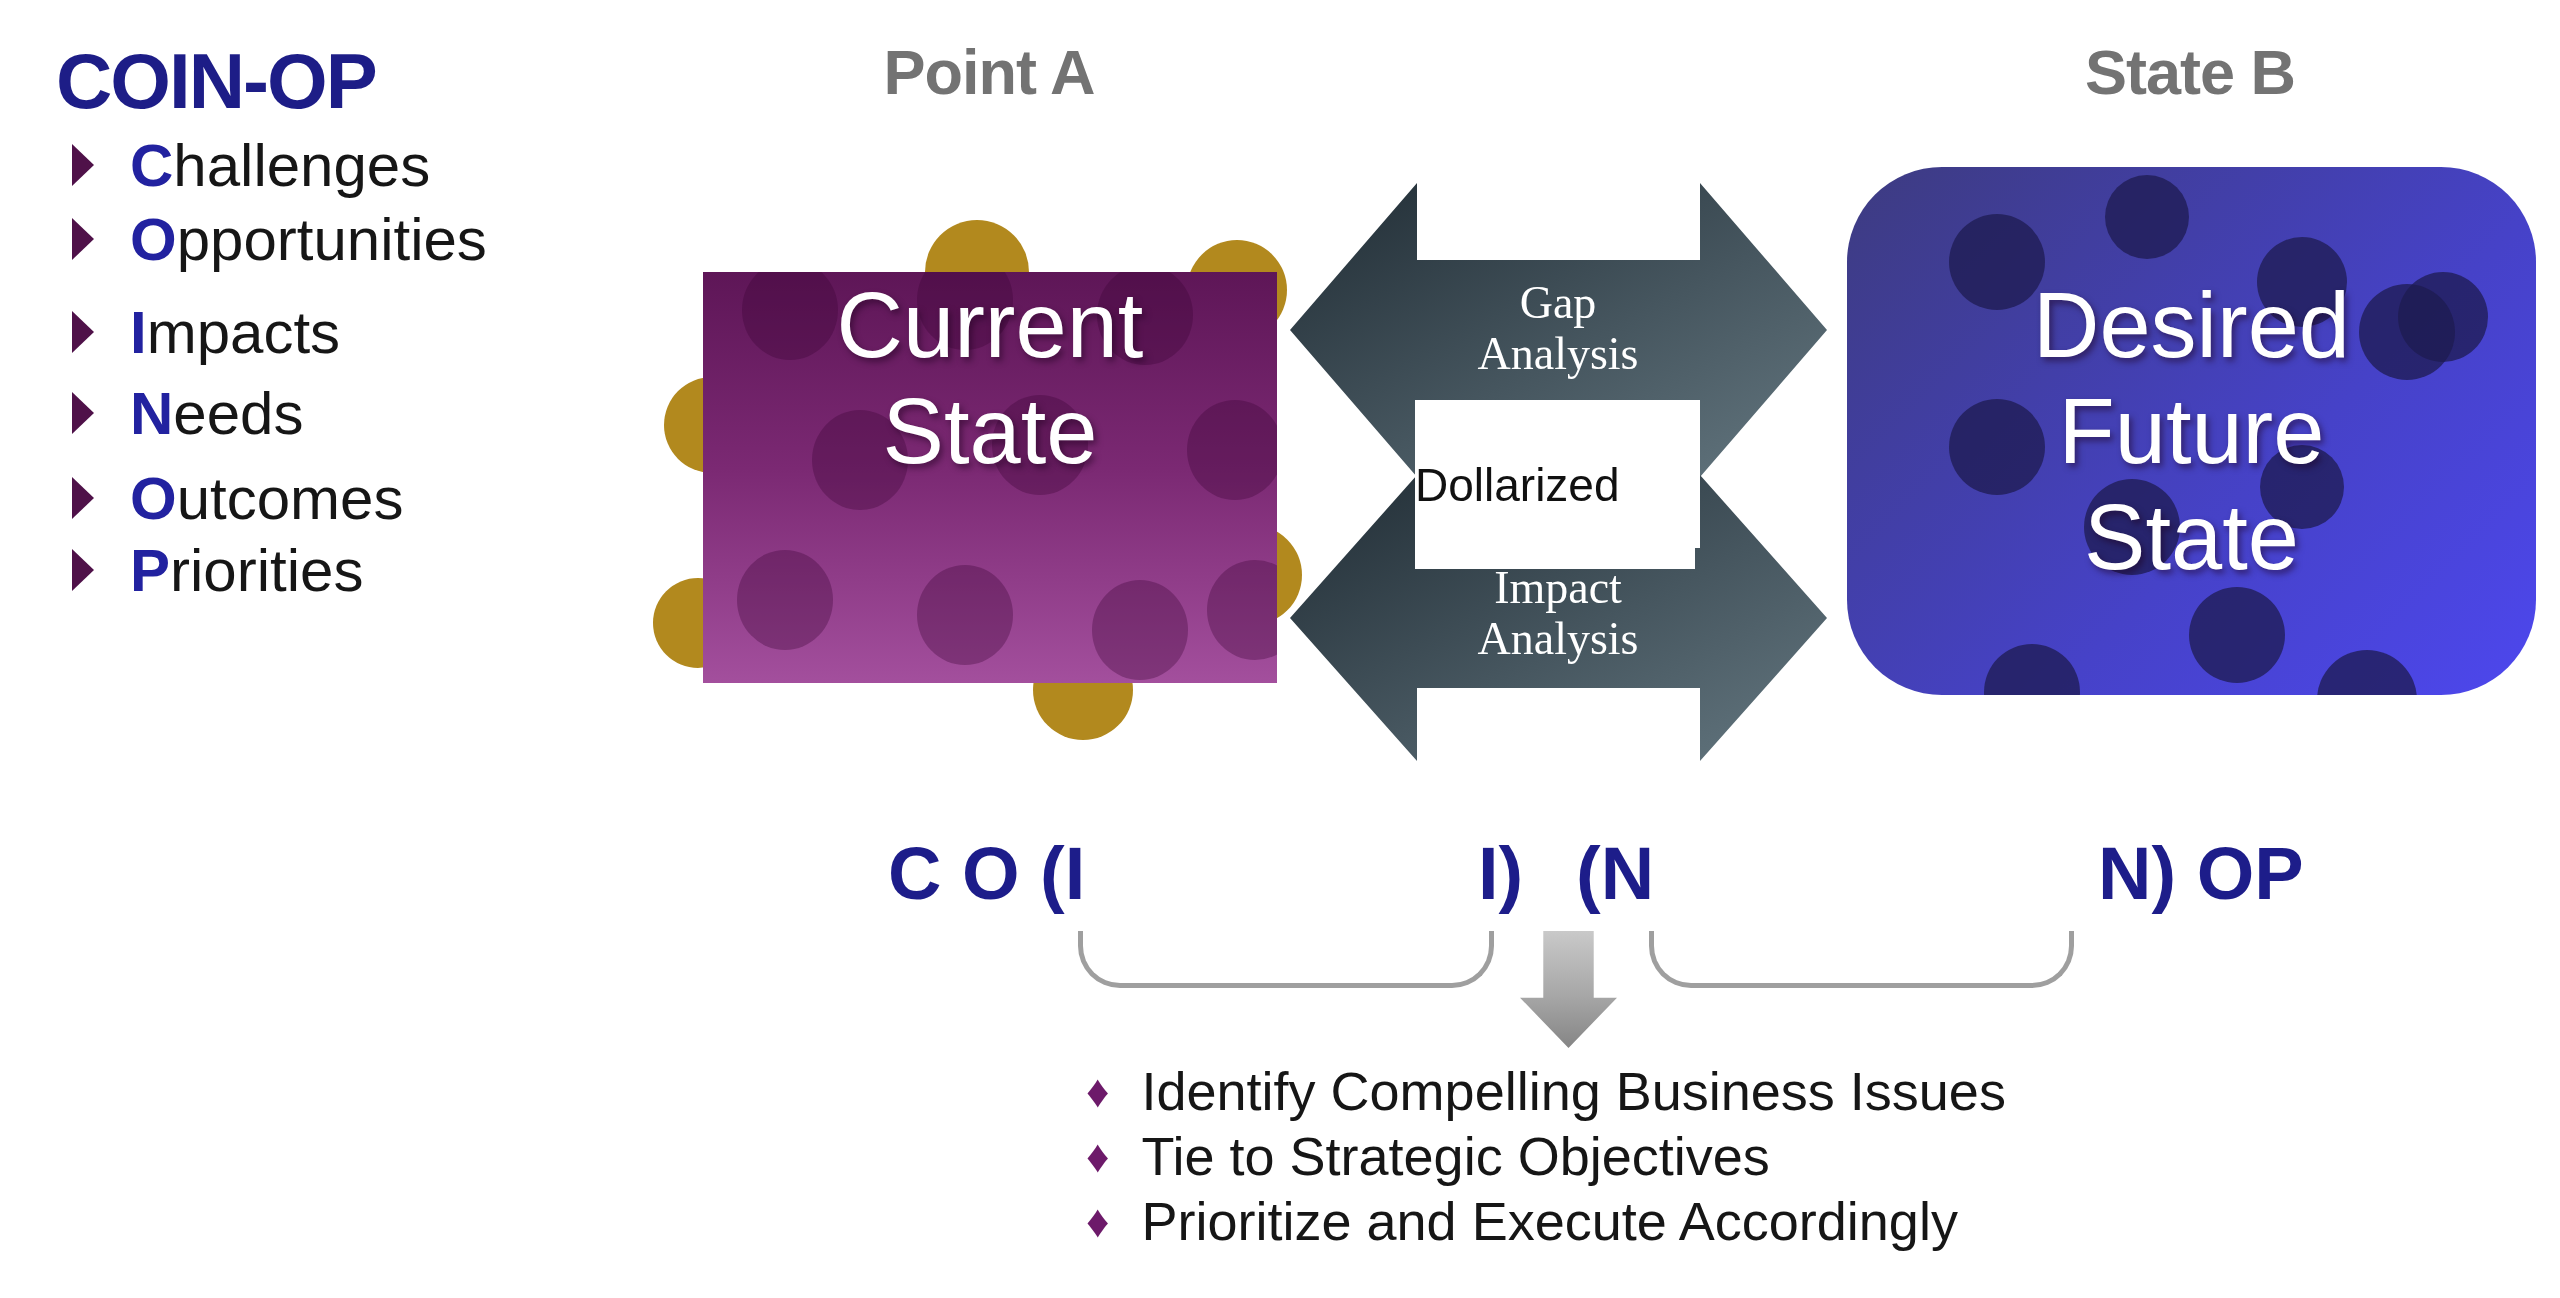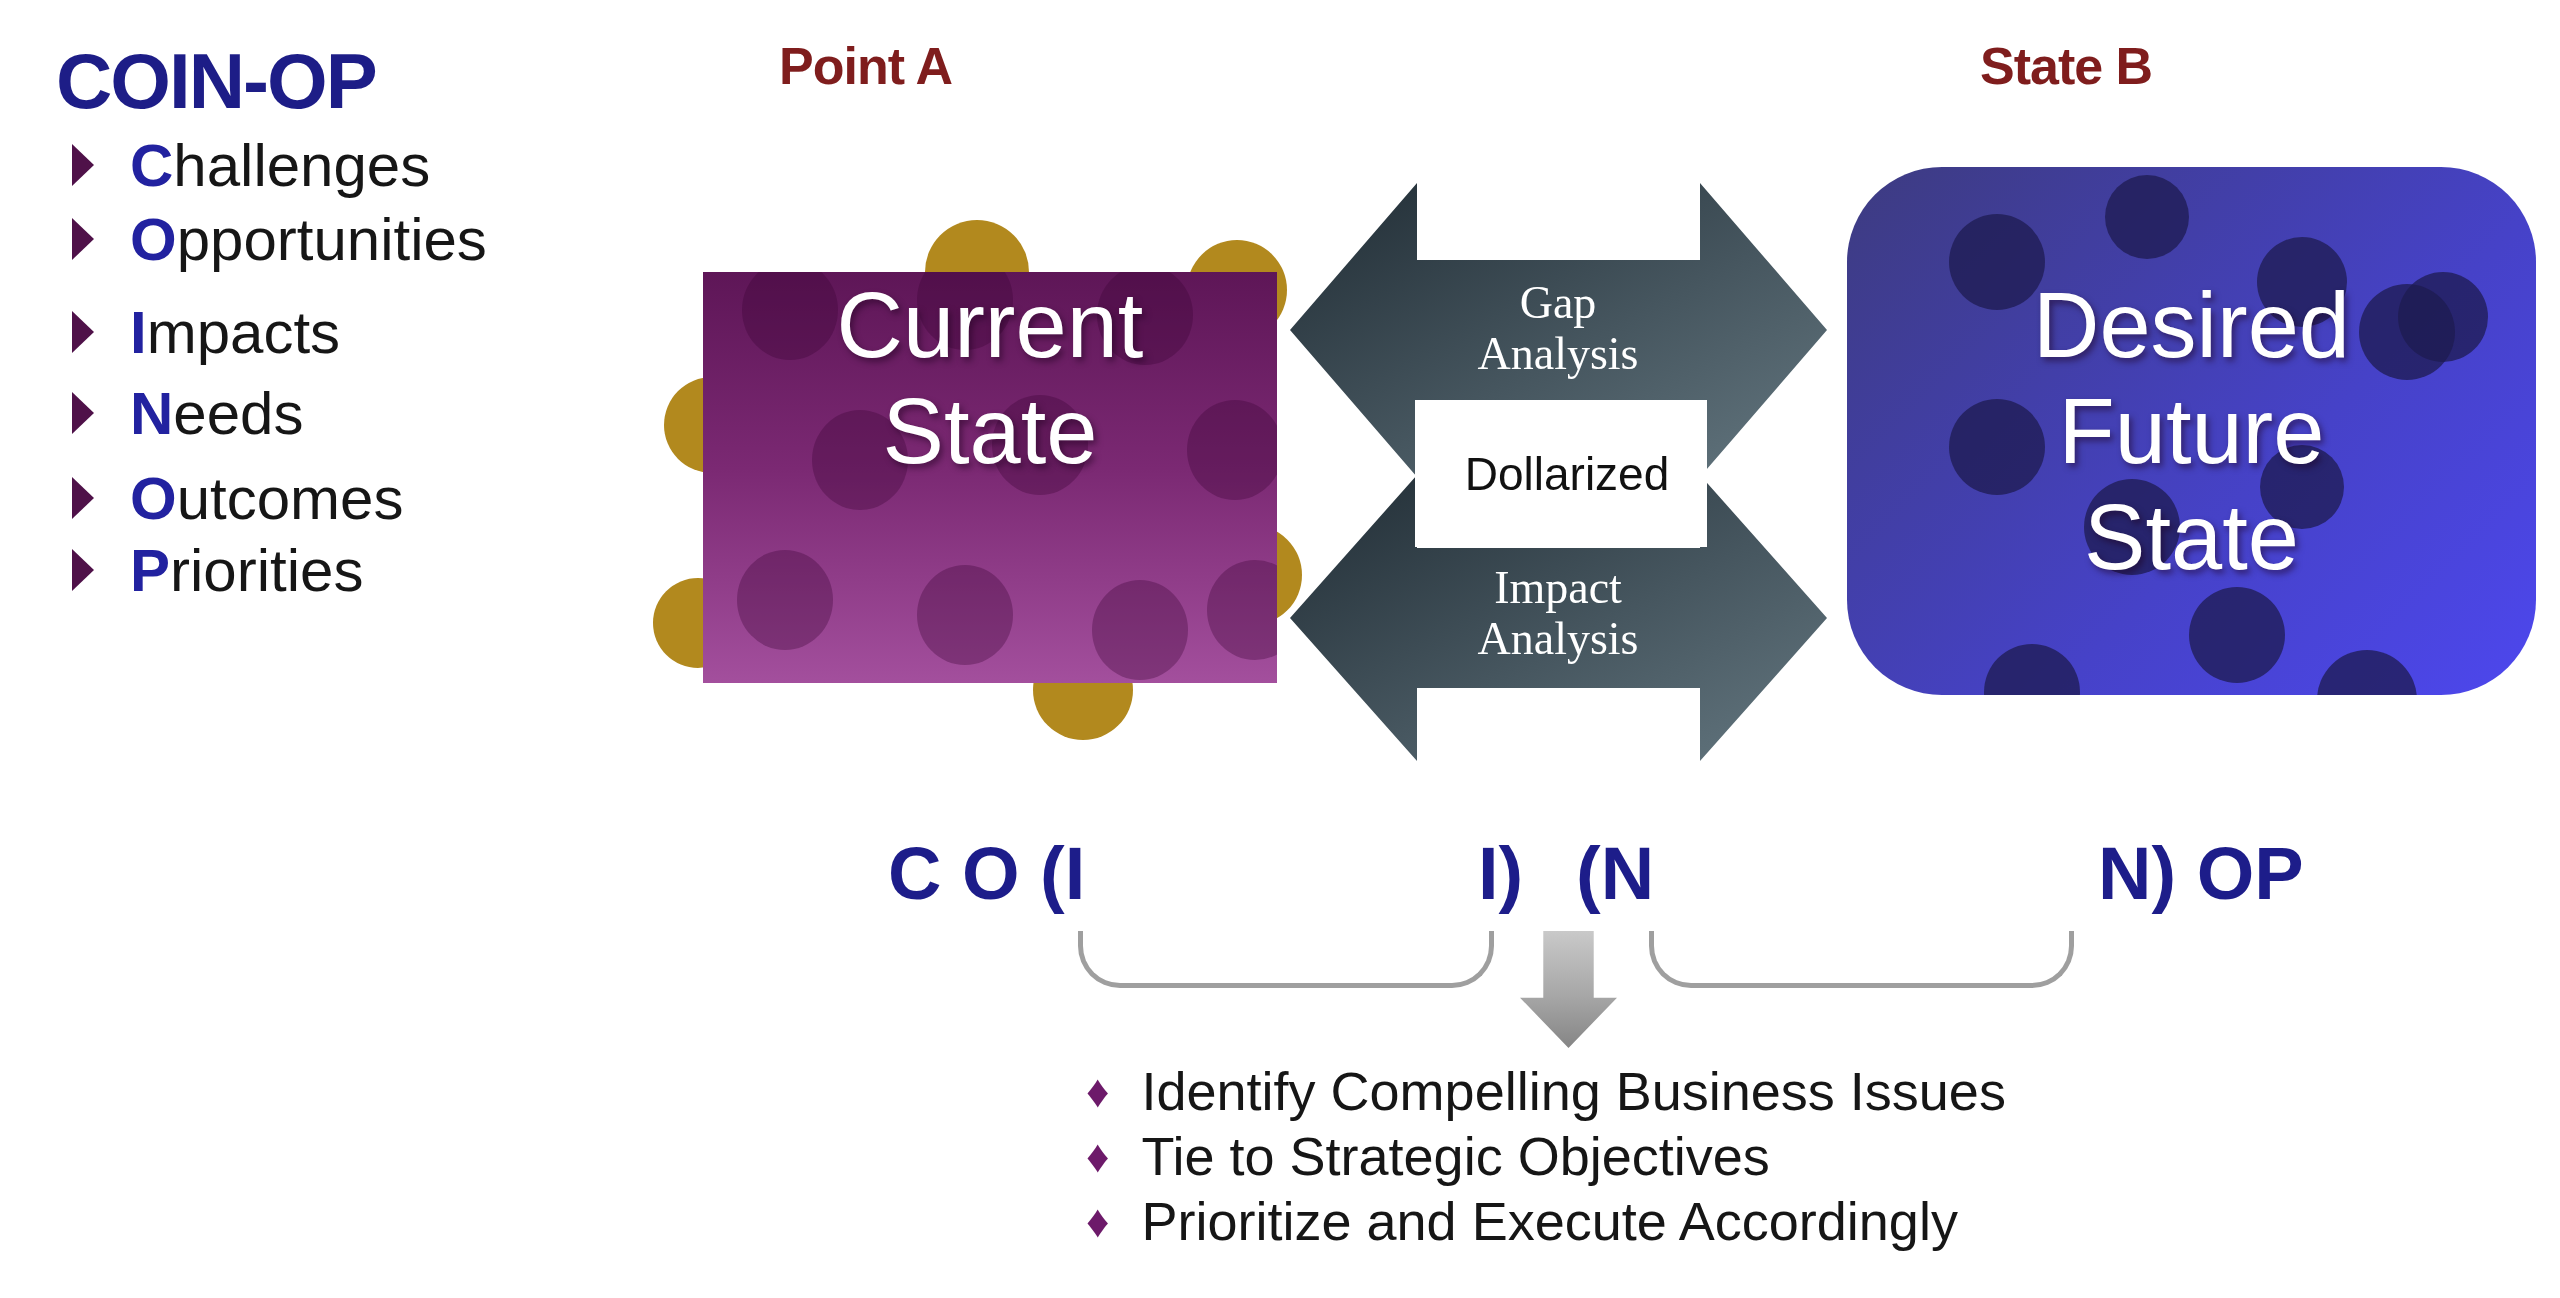--- a/index.html
+++ b/index.html
@@ -19,22 +19,22 @@
   .tri{
     width:0;height:0;border-left:22px solid #4f1149;
     border-top:21px solid transparent;border-bottom:21px solid transparent;
     margin-right:36px;flex:0 0 auto;
   }
   .legend-text{font-size:60px;color:#161616;white-space:nowrap;}
   .legend-text b{font-weight:800;color:#2222a0;}
 
   
   .pt-head{
-    top:36px;width:420px;text-align:left;font-size:52px;font-weight:800;
-    color:#7f1d1d;letter-spacing:-1px;
+    top:36px;width:420px;text-align:center;font-size:63px;font-weight:800;
+    color:#737373;letter-spacing:-1px;
   }
 
   
   .gold{position:absolute;border-radius:50%;background:#b2891e;z-index:1;}
   #current-box{
     left:703px;top:272px;width:574px;height:411px;z-index:2;overflow:hidden;
     background:linear-gradient(180deg,#5e1657 0%,#7b2973 48%,#a34f9d 100%);
     display:flex;flex-direction:column;align-items:center;
   }
   .pdot{position:absolute;border-radius:50%;background:rgba(58,4,52,0.33);}
@@ -52,22 +52,22 @@
   }
   .bdot{position:absolute;border-radius:50%;background:rgba(30,27,80,0.75);}
 
   
   #arrows-svg{left:1280px;top:170px;z-index:3;}
   .arrow-label{
     z-index:4;width:360px;text-align:center;color:#ffffff;font-size:46px;
     line-height:51px;left:1378px;font-family:Liberation Serif, serif;
   }
   #dollarized-box{
-    left:1415px;top:400px;width:280px;height:147px;background:#ffffff;z-index:4;
-    display:flex;align-items:center;justify-content:center;padding-left:12px;
+    left:1415px;top:400px;width:280px;height:169px;background:#ffffff;z-index:4;
+    display:flex;align-items:center;justify-content:flex-start;
   }
   #dollarized-box span{font-size:46px;color:#111111;}
 
   
   .acr{top:831px;font-size:74px;font-weight:800;color:#1d1d8a;white-space:nowrap;}
 
   
   .brace{
     top:931px;height:52px;border:5px solid #9f9f9f;border-top:none;
     border-bottom-left-radius:42px;border-bottom-right-radius:42px;

